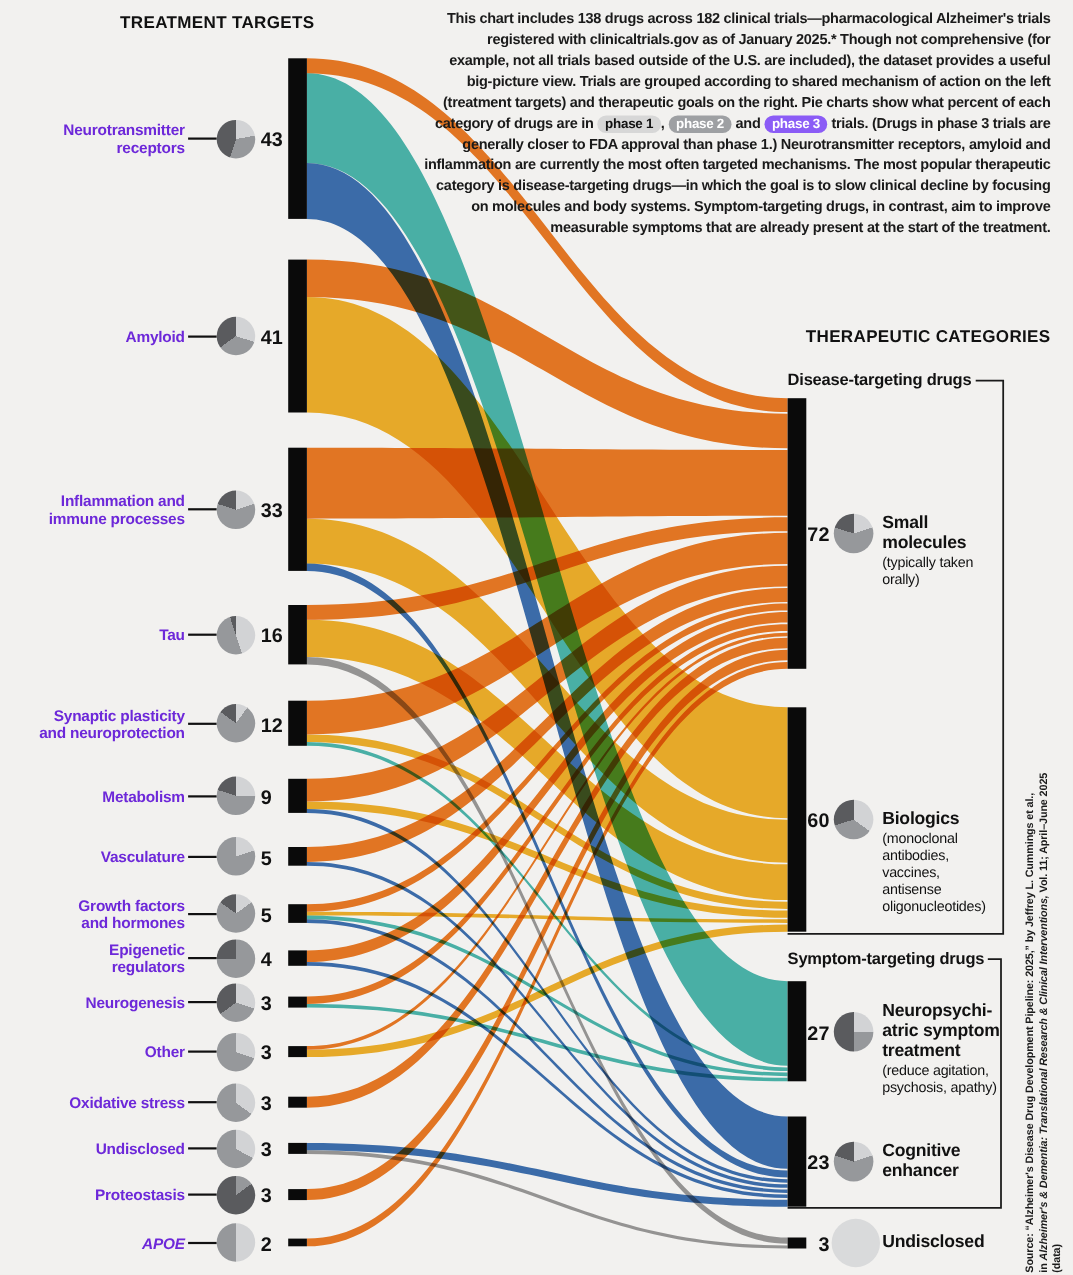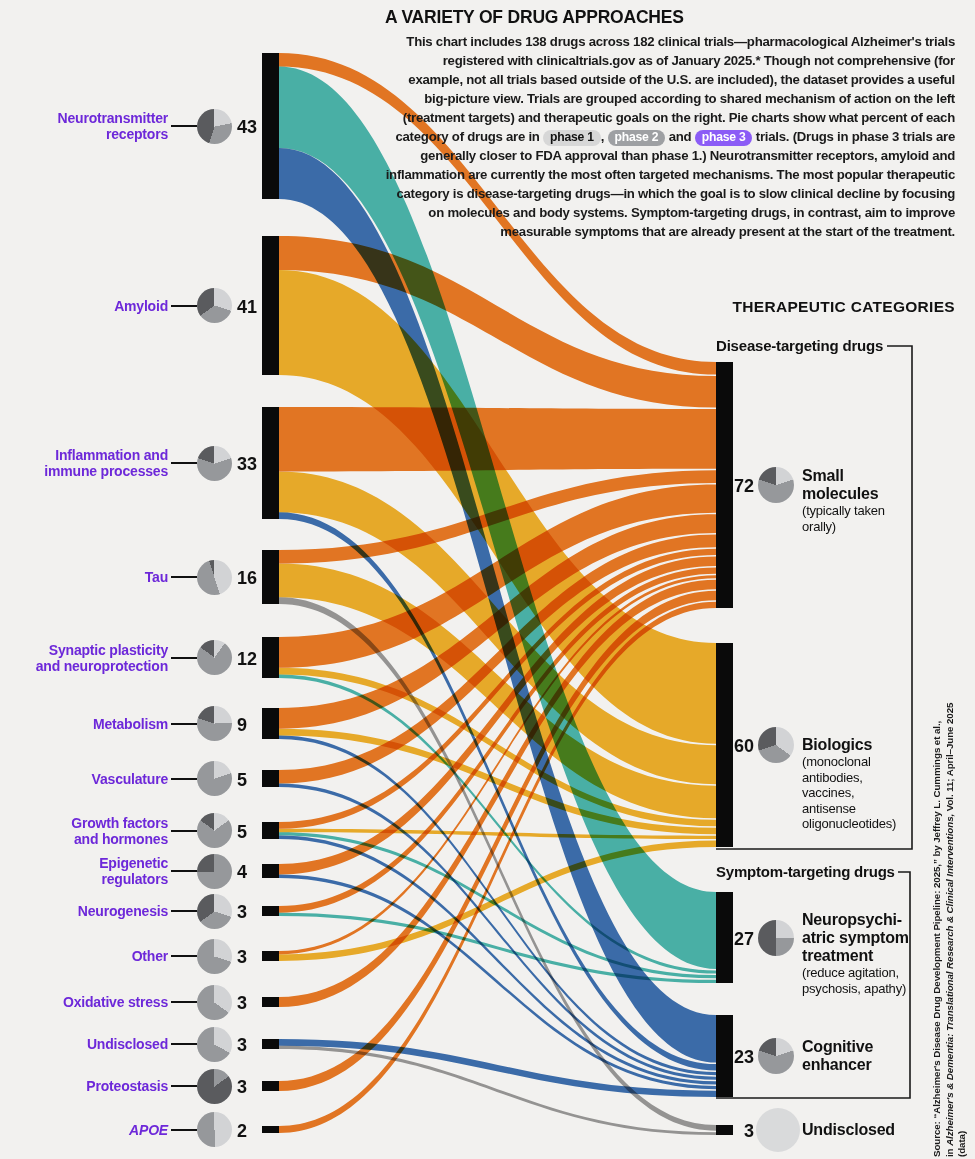--- a/index.html
+++ b/index.html
@@ -92,23 +92,23 @@
         <rect x="716" y="362" width="17" height="246" fill="#0a0a0a"></rect>
         <rect x="716" y="643" width="17" height="204" fill="#0a0a0a"></rect>
         <rect x="716" y="892" width="17" height="91" fill="#0a0a0a"></rect>
         <rect x="716" y="1015" width="17" height="82" fill="#0a0a0a"></rect>
         <rect x="716" y="1125" width="17" height="10" fill="#0a0a0a"></rect>
       </g>
       <path d="M 887 346 H 912 V 849 H 716" fill="none" stroke="#1a1a1a" stroke-width="1.6"></path>
       <path d="M 898 872 H 910 V 1098 H 716" fill="none" stroke="#1a1a1a" stroke-width="1.6"></path>
     </svg>
 
+  <div class="col-hdr hdr-left">TREATMENT TARGETS</div>
 
   <div class="title-block">
-    <div class="title">A VARIETY OF DRUG APPROACHES</div>
     <div class="para"><span>This chart includes 138 drugs across 182 clinical trials—pharmacological Alzheimer's trials registered with clinicaltrials.gov as of January 2025.* Though not comprehensive (for example, not all trials based outside of the U.S. are included), the dataset provides a useful big-picture view. Trials are grouped according to shared mechanism of action on the left (treatment targets) and therapeutic goals on the right. Pie charts show what percent of each category of drugs are in</span>
       <span class="chip chip1">phase 1</span><span>,</span>
       <span class="chip chip2">phase 2</span>
       <span>and</span>
       <span class="chip chip3">phase 3</span>
       <span>trials. (Drugs in phase 3 trials are generally closer to FDA approval than phase 1.) Neurotransmitter receptors, amyloid and inflammation are currently the most often targeted mechanisms. The most popular therapeutic category is disease-targeting drugs—in which the goal is to slow clinical decline by focusing on molecules and body systems. Symptom-targeting drugs, in contrast, aim to improve measurable symptoms that are already present at the start of the treatment.</span>
     </div>
   </div>
 
 

